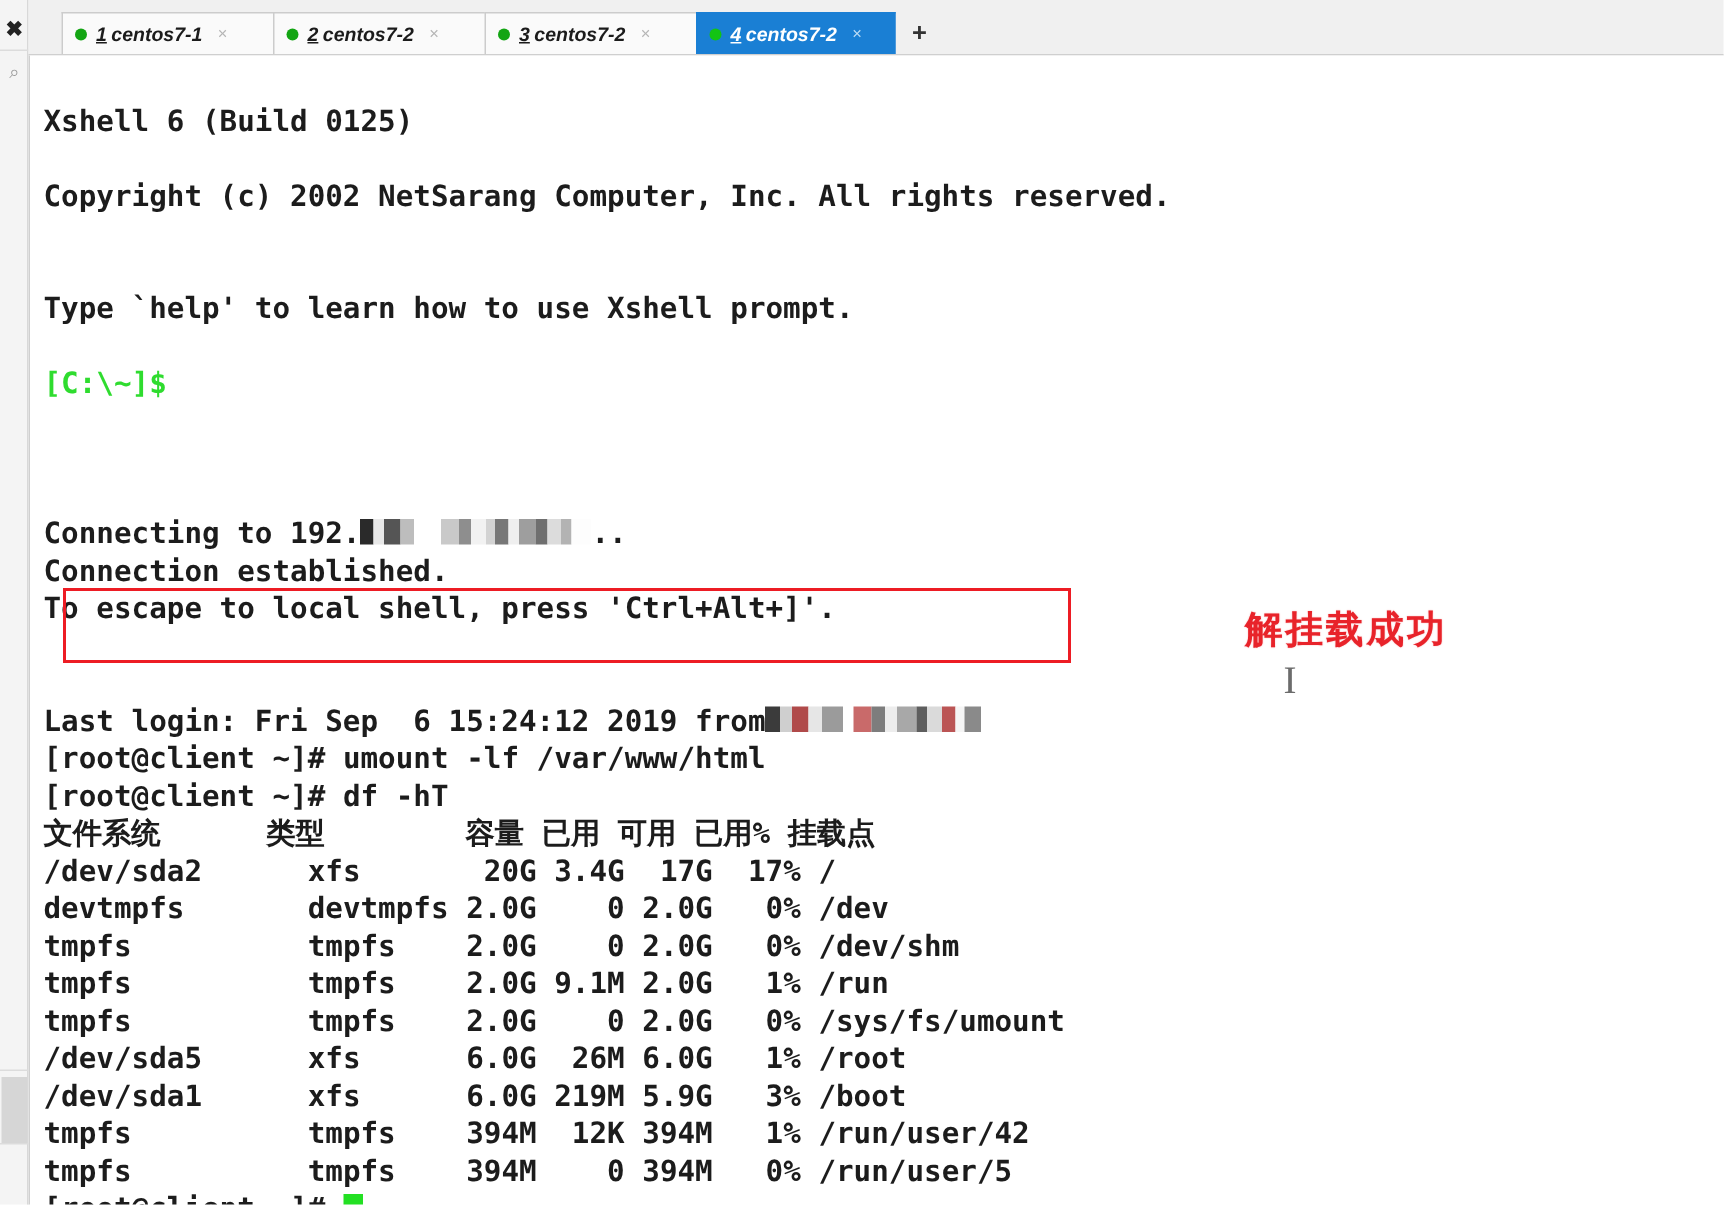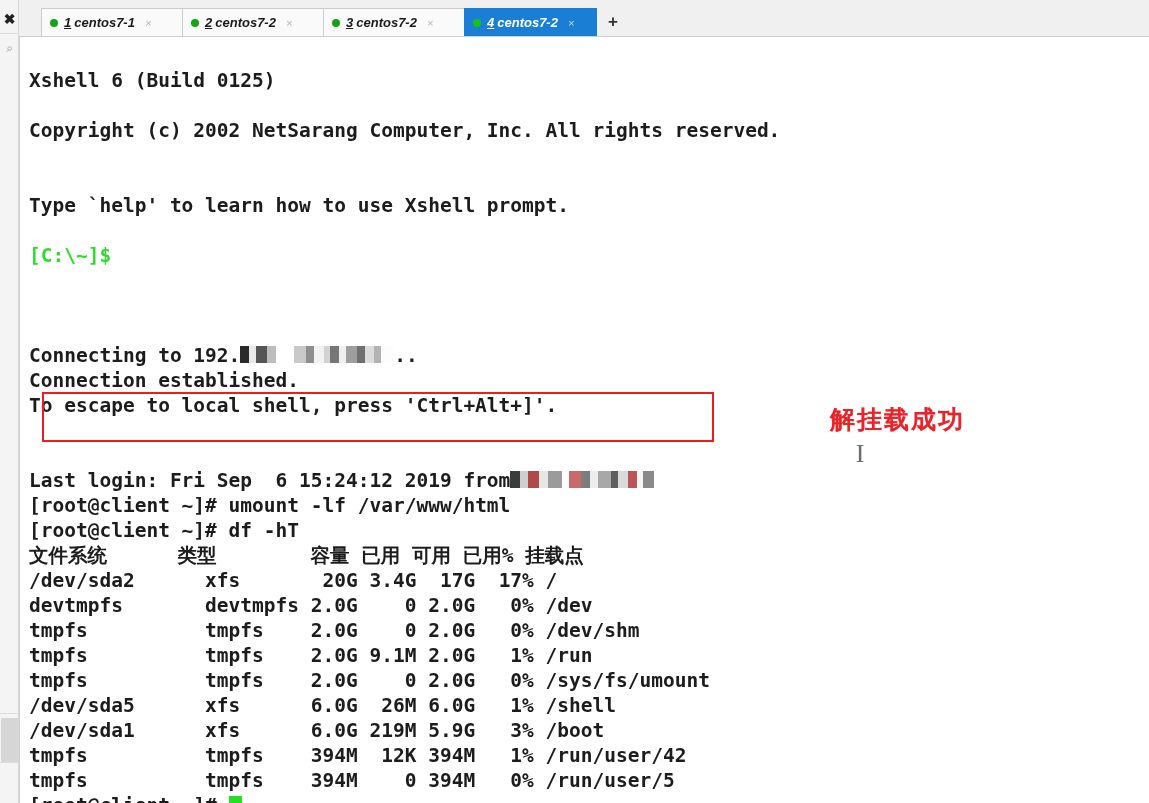--- a/index.html
+++ b/index.html
@@ -213,21 +213,21 @@
 <span>To escape to local shell, press 'Ctrl+Alt+]'.</span>
 <span class="blank"></span><span class="blank"></span><span>Last login: Fri Sep  6 15:24:12 2019 from</span><span class="mosaic"><span class="mo" style="width:10px;background:#3b3b3b"></span><span class="mo" style="width:8px;background:#cfcfcf"></span><span class="mo" style="width:11px;background:#b04a4a"></span><span class="mo" style="width:9px;background:#e6e6e6"></span><span class="mo" style="width:14px;background:#9b9b9b"></span><span class="mo" style="width:7px;background:#fff"></span><span class="mo" style="width:12px;background:#c96a6a"></span><span class="mo" style="width:9px;background:#7d7d7d"></span><span class="mo" style="width:8px;background:#ededed"></span><span class="mo" style="width:13px;background:#a8a8a8"></span><span class="mo" style="width:7px;background:#5e5e5e"></span><span class="mo" style="width:10px;background:#dadada"></span><span class="mo" style="width:9px;background:#bb5555"></span><span class="mo" style="width:6px;background:#f5f5f5"></span><span class="mo" style="width:11px;background:#8a8a8a"></span></span>
 <span>[root@client ~]# </span><span>umount -lf /var/www/html</span>
 <span>[root@client ~]# </span><span>df -hT</span>
 <span><span><span>文件系统</span><span>      </span><span>类型</span><span>        </span><span>容量</span><span> </span><span>已用</span><span> </span><span>可用</span><span> </span><span>已用%</span><span> </span><span>挂载点</span></span>
 <span id="r0"><span>/dev/sda2      </span><span>xfs      </span><span> 20G </span><span>3.4G </span><span> 17G </span><span> 17% </span><span>/</span></span>
 <span id="r1"><span>devtmpfs       </span><span>devtmpfs </span><span>2.0G </span><span>   0 </span><span>2.0G </span><span>  0% </span><span>/dev</span></span>
 <span id="r2"><span>tmpfs          </span><span>tmpfs    </span><span>2.0G </span><span>   0 </span><span>2.0G </span><span>  0% </span><span>/dev/shm</span></span>
 <span id="r3"><span>tmpfs          </span><span>tmpfs    </span><span>2.0G </span><span>9.1M </span><span>2.0G </span><span>  1% </span><span>/run</span></span>
 <span id="r4"><span>tmpfs          </span><span>tmpfs    </span><span>2.0G </span><span>   0 </span><span>2.0G </span><span>  0% </span><span>/sys/fs/umount</span></span>
-<span id="r5"><span>/dev/sda5      </span><span>xfs      </span><span>6.0G </span><span> 26M </span><span>6.0G </span><span>  1% </span><span>/shell</span></span>
+<span id="r5"><span>/dev/sda5      </span><span>xfs      </span><span>6.0G </span><span> 26M </span><span>6.0G </span><span>  1% </span><span>/root</span></span>
 <span id="r6"><span>/dev/sda1      </span><span>xfs      </span><span>6.0G </span><span>219M </span><span>5.9G </span><span>  3% </span><span>/boot</span></span>
 <span id="r7"><span>tmpfs          </span><span>tmpfs    </span><span>394M </span><span> 12K </span><span>394M </span><span>  1% </span><span>/run/user/42</span></span>
 <span id="r8"><span>tmpfs          </span><span>tmpfs    </span><span>394M </span><span>   0 </span><span>394M </span><span>  0% </span><span>/run/user/5</span></span></span>
 <span>[root@client ~]# </span><span class="cursor-block"></span></div>
 
   <div id="red-box"></div>
   <div id="annotation-text">解挂载成功</div>
   <div id="ibeam">I</div>
 
 </div>

